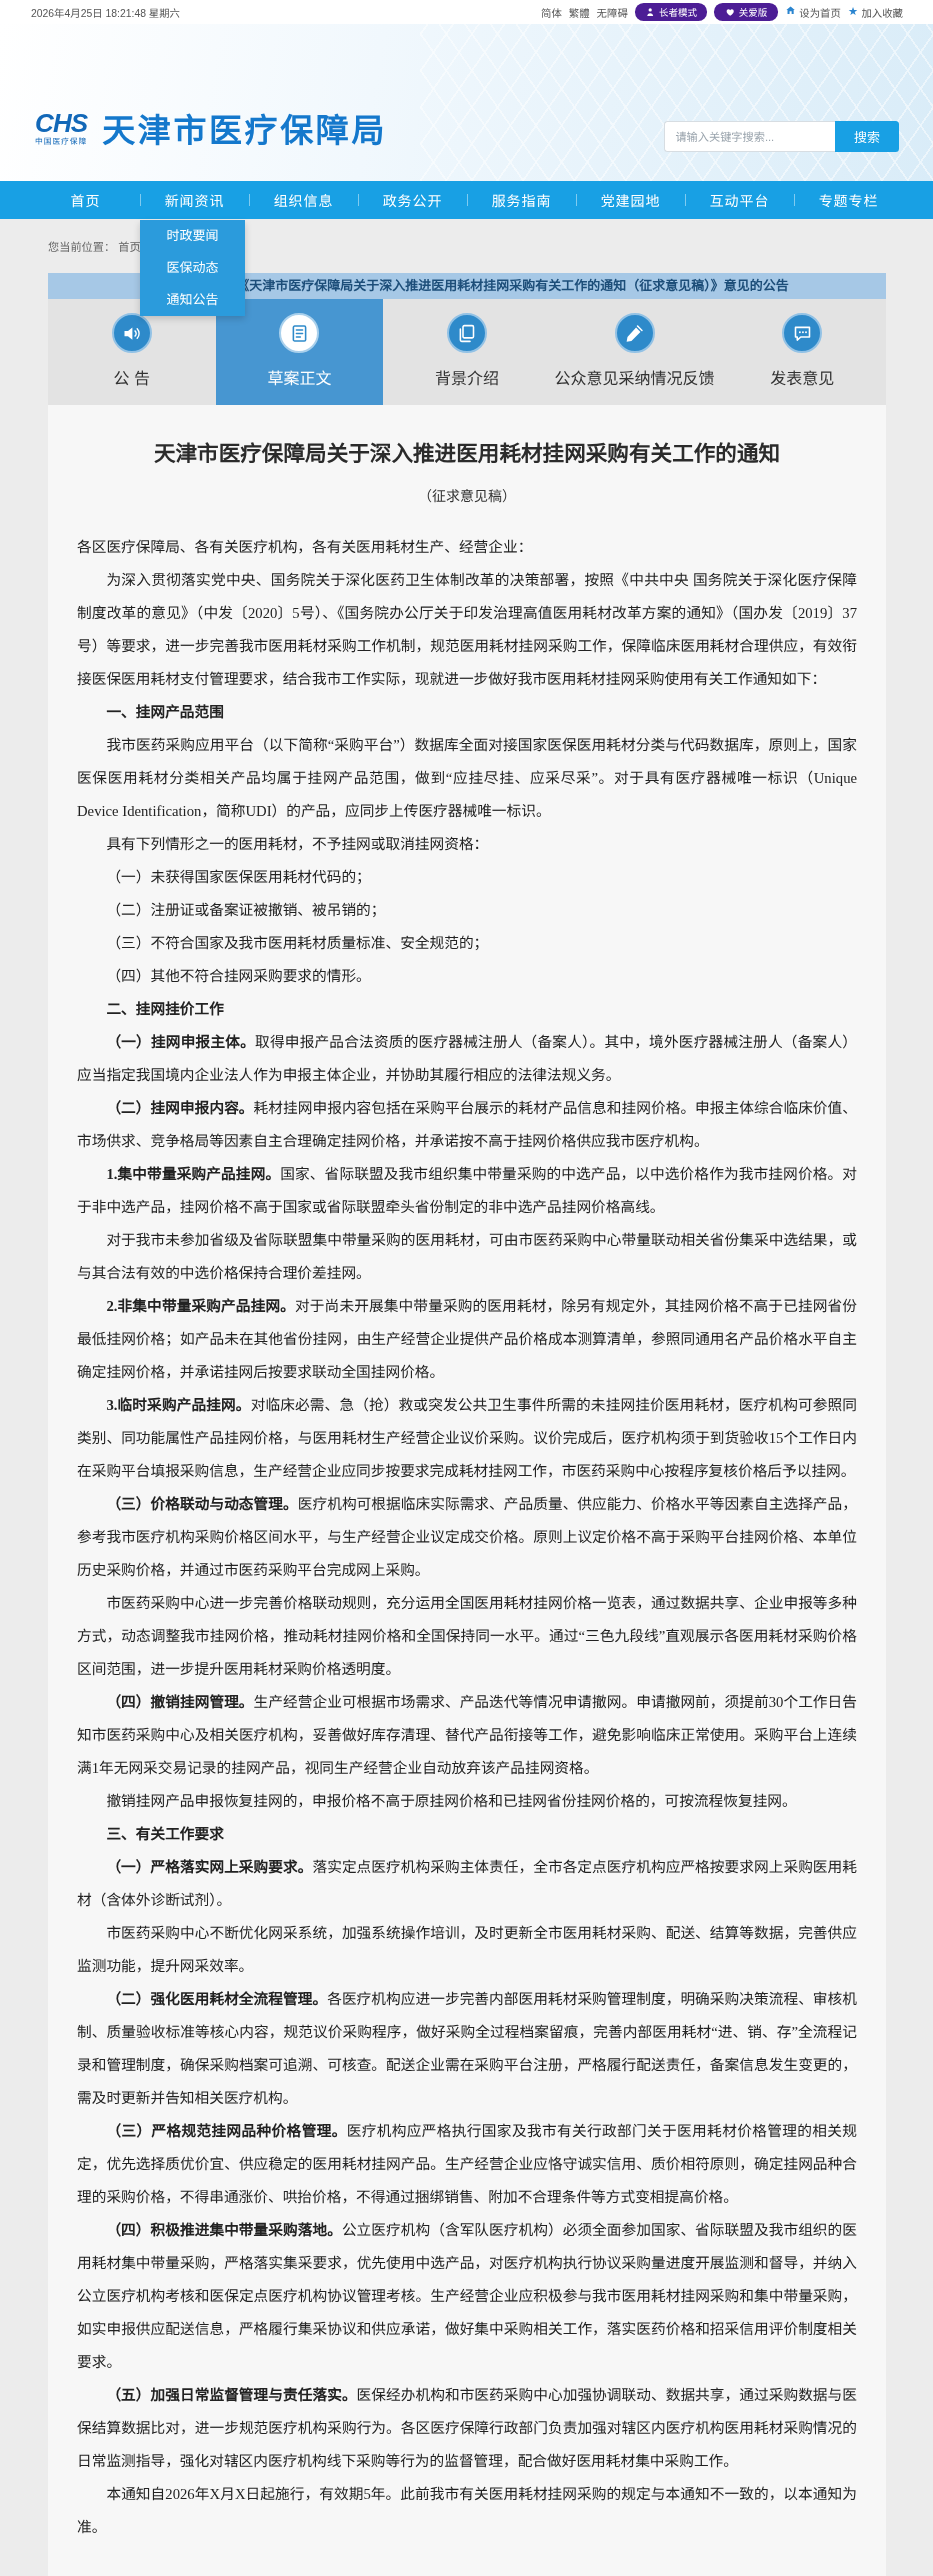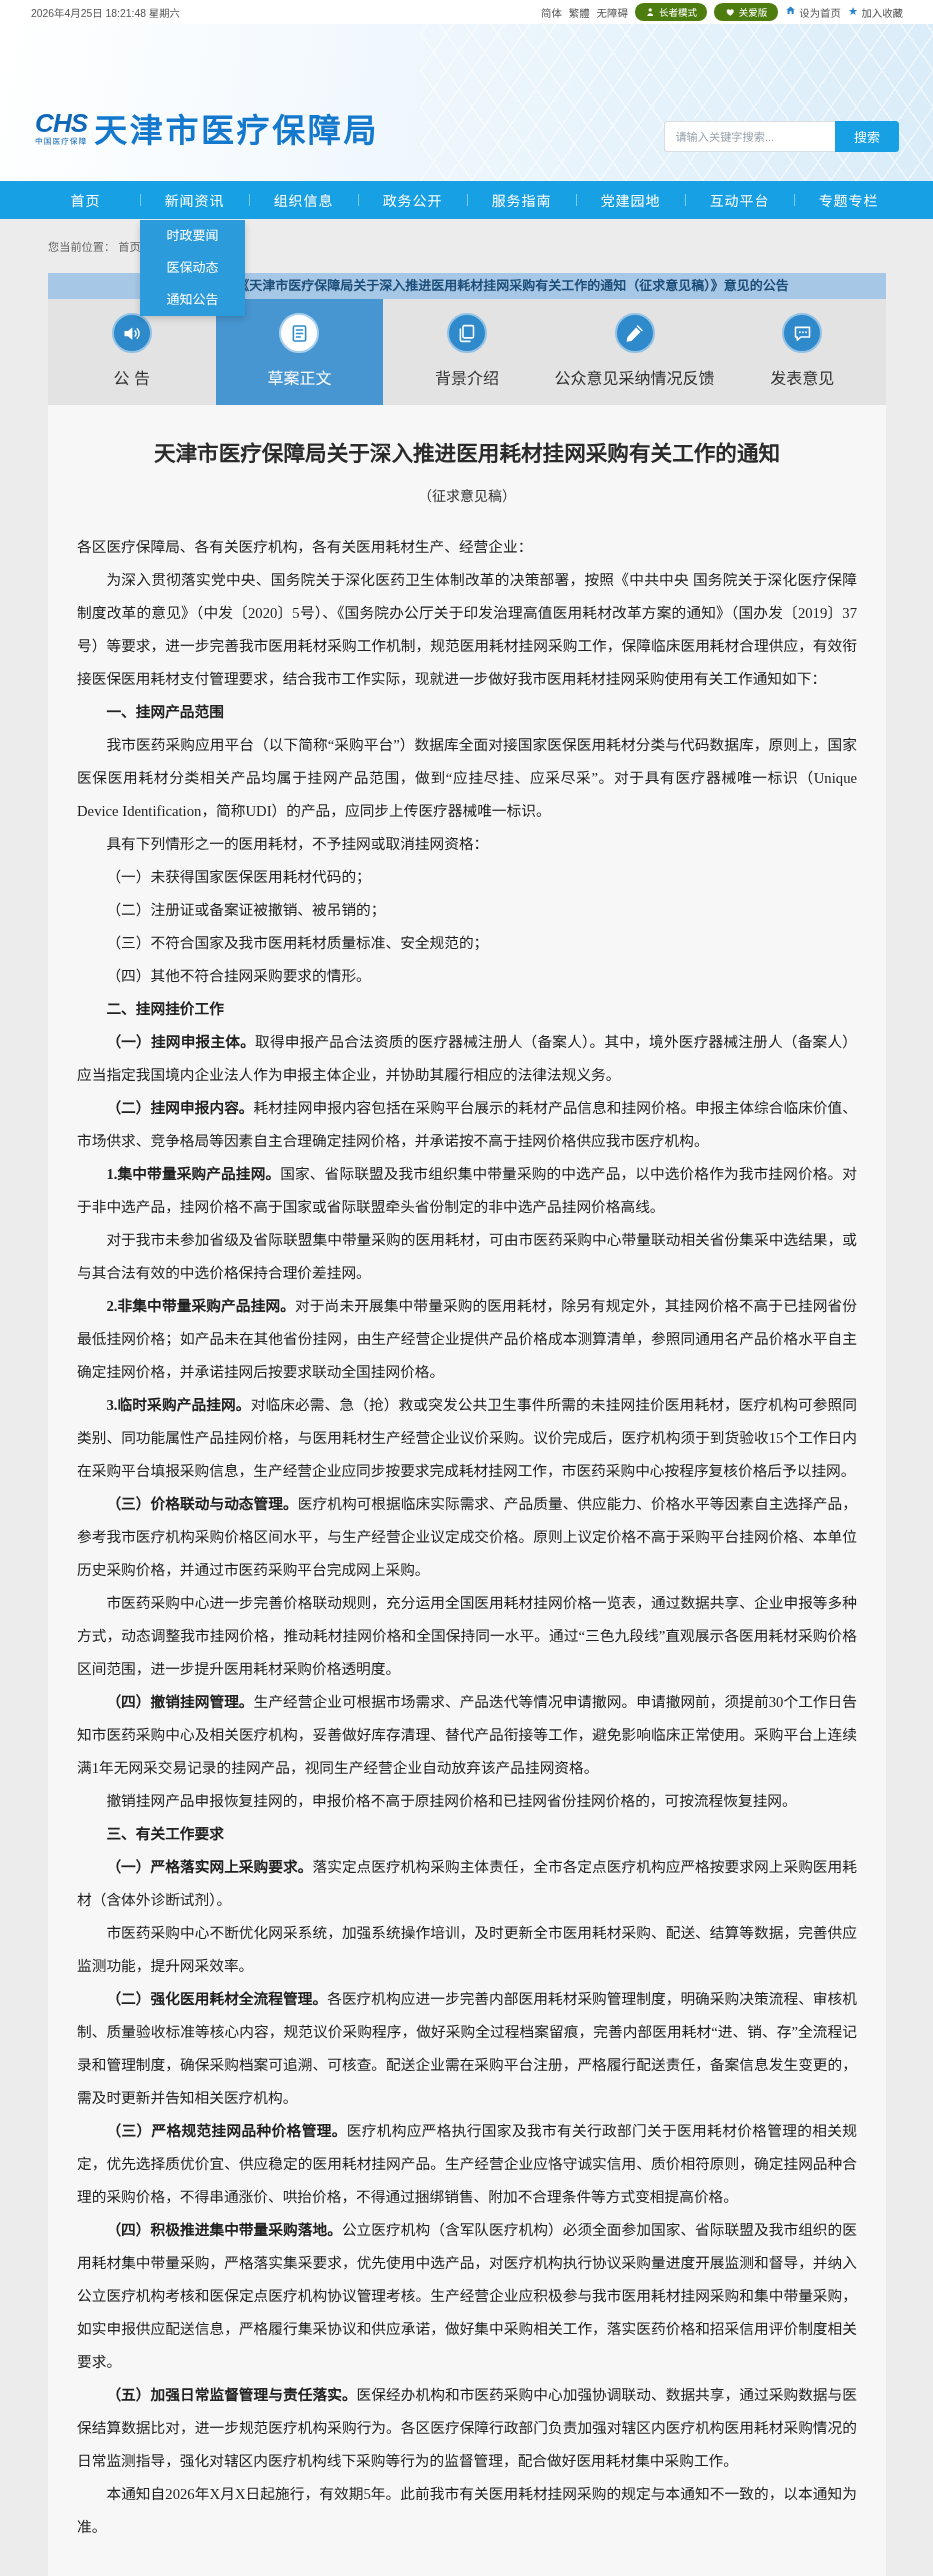--- a/index.html
+++ b/index.html
@@ -4,34 +4,34 @@
 <style>
   * { box-sizing: border-box; margin: 0; padding: 0; }
   html,body { width: 934px; background: #fff; font-family: "Liberation Sans", "DejaVu Sans", sans-serif; }
   .page { width: 934px; overflow: hidden; position: relative; }
 
   
   .topbar { height: 24px; display: flex; align-items: center; justify-content: space-between;
             padding: 0 31px; font-size: 10.4px; color: #555; background: #fff; }
   .topbar-right { display: flex; align-items: center; gap: 7px; }
   .topbar a { color: #555; text-decoration: none; cursor: pointer; display: inline-flex; align-items: center; gap: 3.5px; }
-  .pill { background: #4d7c0f; color: #fff !important; border-radius: 8.6px; padding: 1.7px 10.4px; font-size: 9.5px; }
+  .pill { background: #4c1d95; color: #fff !important; border-radius: 8.6px; padding: 1.7px 10.4px; font-size: 9.5px; }
   .pill .ic { display: inline-flex; }
   .blue-ic { color: #2a85d0; font-size: 11.2px; line-height: 1; }
 
   
   .header { height: 157px; position: relative;
             background: linear-gradient(100deg, #ffffff 0%, #f1f8fd 40%, #d9ecf8 100%); }
   .header-pattern { position: absolute; right: 0; top: 0; width: 55%; height: 100%; opacity: .55;
             background:
               repeating-linear-gradient(55deg, rgba(255,255,255,.9) 0 1.7px, rgba(255,255,255,0) 1.7px 21px),
               repeating-linear-gradient(-55deg, rgba(255,255,255,.9) 0 1.7px, rgba(255,255,255,0) 1.7px 21px); }
   .header-inner { position: absolute; left: 0; right: 0; bottom: 29px; display: flex;
             align-items: flex-end; justify-content: space-between; padding: 0 35px; }
-  .logo { display: flex; align-items: center; gap: 7px; cursor: pointer; }
+  .logo { display: flex; align-items: center; gap: 15px; cursor: pointer; }
   .logo-emblem { display: flex; flex-direction: column; align-items: center; line-height: 1; }
   .chs { font-style: italic; font-weight: 900; font-size: 26px; color: #1268b8; letter-spacing: -0.9px; }
   .chs-sub { font-size: 7.8px; color: #1268b8; margin-top: 1.7px; letter-spacing: 0.9px; }
   .site-name { font-size: 33px; font-weight: bold; color: #1478cc; letter-spacing: 2.6px;
             font-family: "Liberation Sans", sans-serif; }
   .search { display: flex; align-items: center; }
   .search input { width: 171px; height: 31px; border: 0.9px solid #d7dde2; border-right: none;
             border-radius: 3.5px 0 0 3.5px; background: #fff; padding: 0 10.4px; font-size: 11.2px; color: #333; outline: none; }
   .search input::placeholder { color: #9aa4ad; }
   .search button { width: 64px; height: 31px; border: none; background: #18a0e4; color: #fff;

